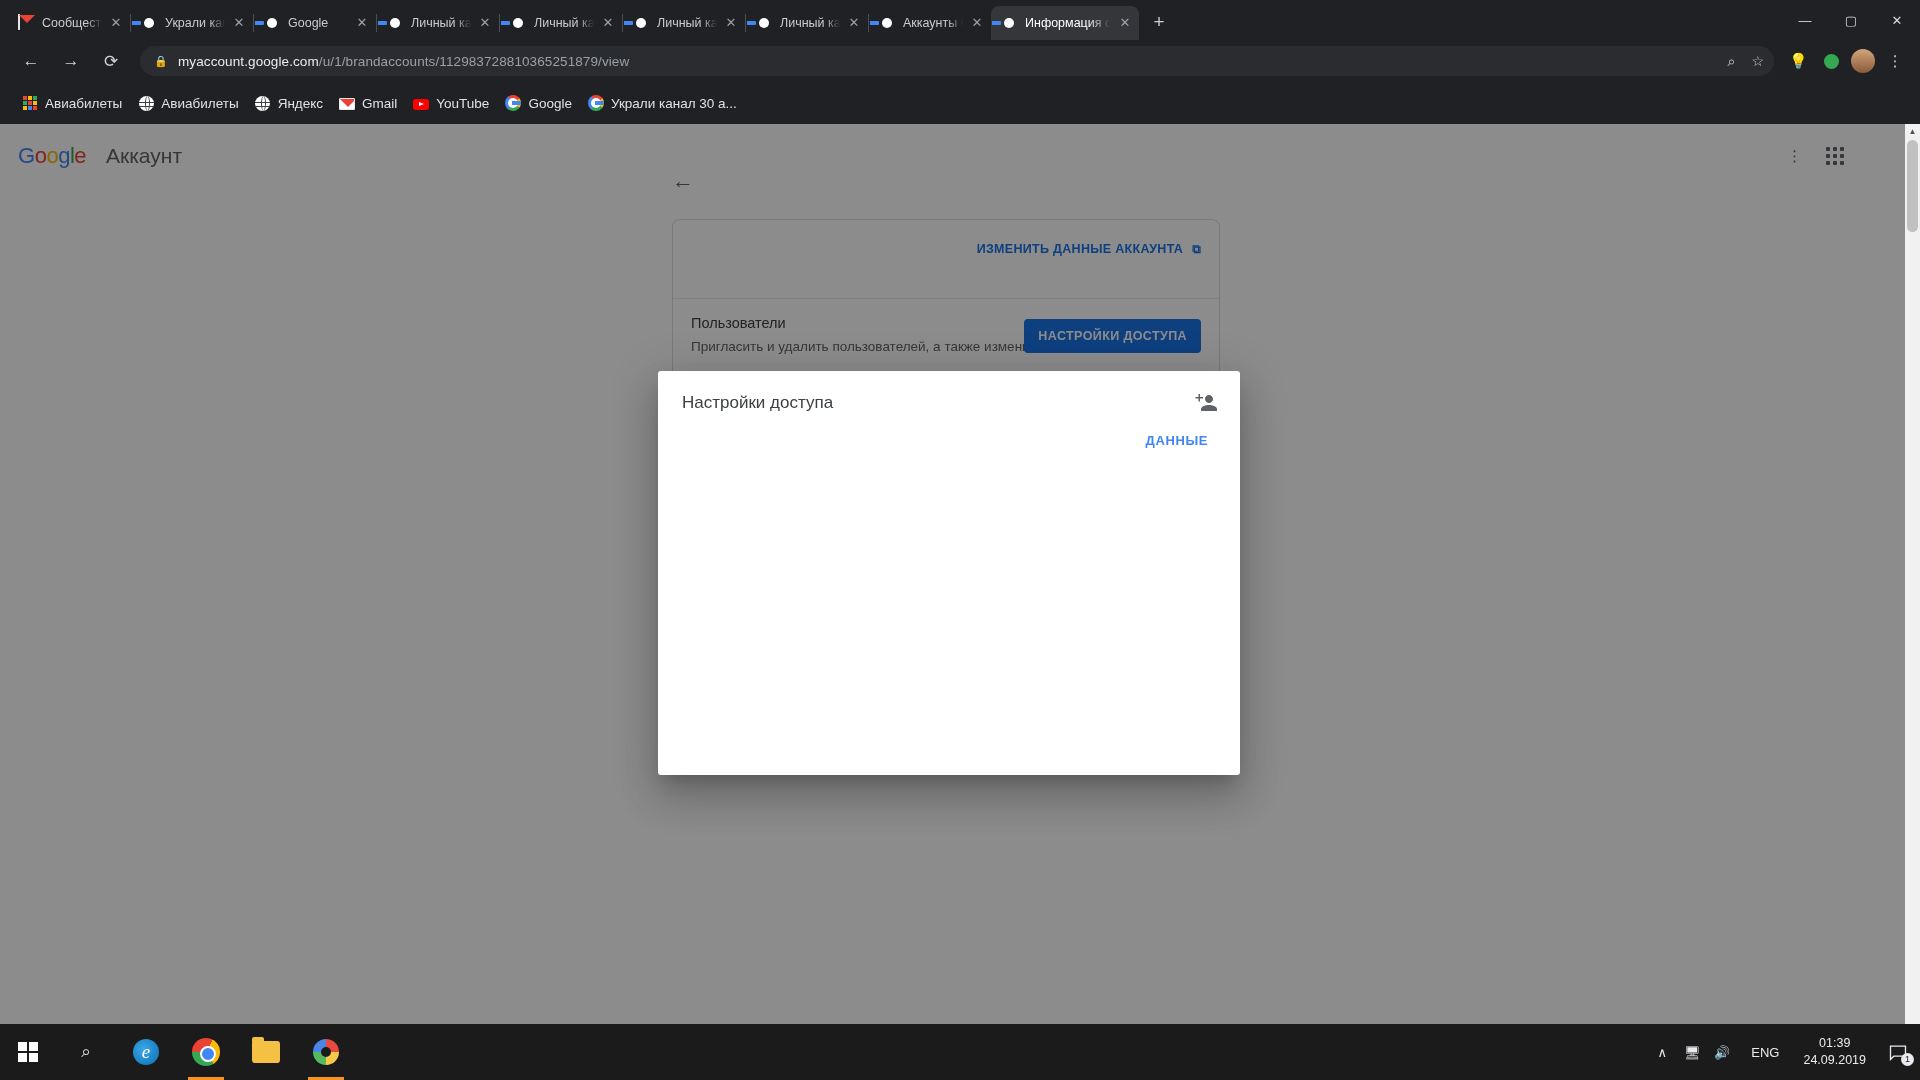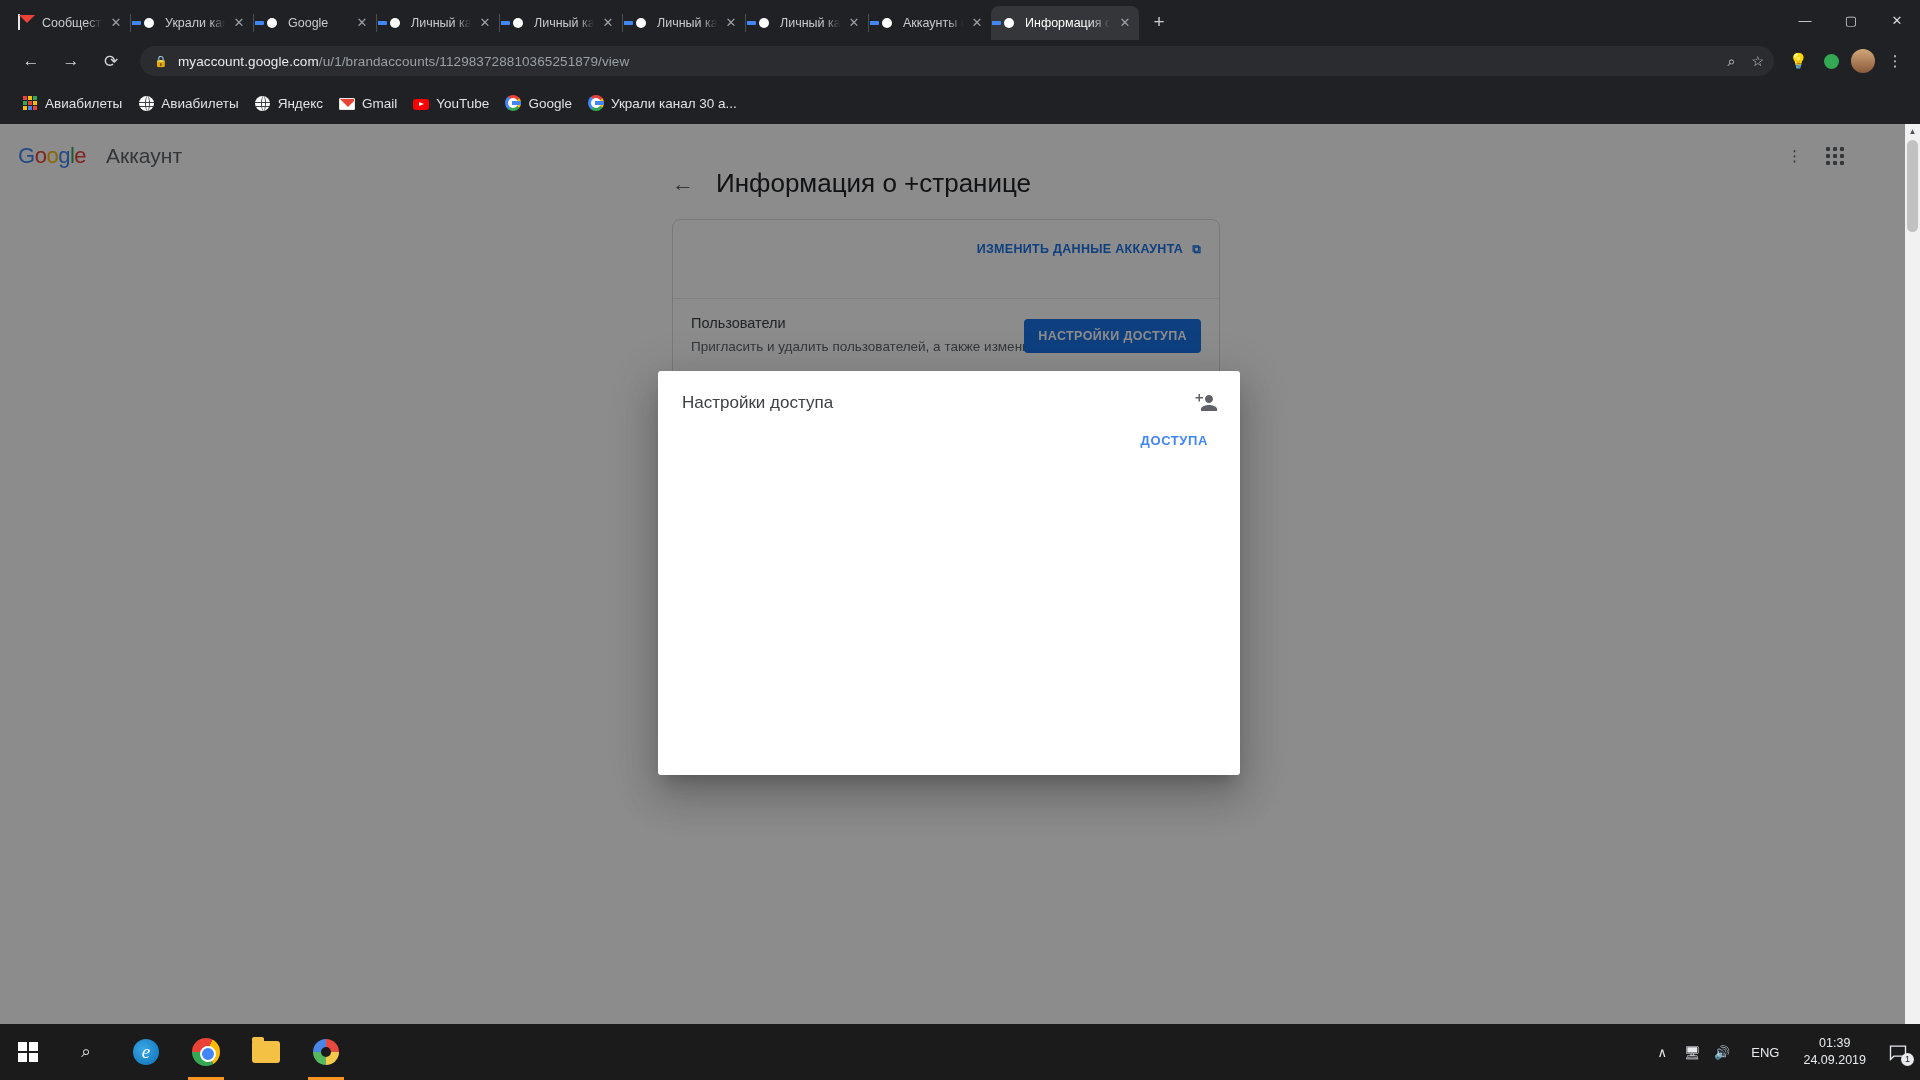--- a/index.html
+++ b/index.html
@@ -427,21 +427,20 @@
             <i></i>
             <i></i>
             <i></i>
           </span>
         <span class="avatar-hdr"><span class="ava"><span class="bg"></span><span class="hair"></span><span class="face"></span><span class="beard"></span><span class="body"></span></span></span>
       </div>
     </div>
 
     <div class="pagetitle-row">
       <span class="back-arrow">←</span>
-      <span class="pagetitle">Информация о +странице</span>
     </div>
 
     <div class="card">
       <div class="card-row">
         <span class="acct-avatar"><span class="ava"><span class="bg"></span><span class="hair"></span><span class="face"></span><span class="beard"></span><span class="body"></span></span></span>
         <span class="card-action-link">
           <span>ИЗМЕНИТЬ ДАННЫЕ АККАУНТА</span>
           <span class="ext-ico">⧉</span>
         </span>
       </div>
@@ -458,21 +457,21 @@
       <div class="dlg-header">
         <span class="dlg-title">Настройки доступа</span>
         <span class="dlg-addbtn">
           <svg width="24" height="24" viewBox="0 0 24 24" fill="#5f6368">
             <path d="M15 12c2.2 0 4-1.8 4-4s-1.8-4-4-4-4 1.8-4 4 1.8 4 4 4zm0 2c-2.7 0-8 1.3-8 4v2h16v-2c0-2.7-5.3-4-8-4z"></path>
             <path d="M6 6V3H4.5v3h-3v1.5h3v3H6v-3h3V6H6z"></path>
           </svg>
         </span>
       </div>
       <div class="dlg-footer">
-        <button class="dlg-done">ДОСТУПА</button>
+        <button class="dlg-done">ДАННЫЕ</button>
       </div>
     </div>
 
     <div class="toast">Не удалось загрузить список администраторов</div>
   </div>
 
   <div class="scrollbar">
     <div class="sb-arrow" style="top:0">▲</div>
     <div class="thumb" style="top:16px"></div>
     <div class="sb-arrow" style="bottom:0">▼</div>

